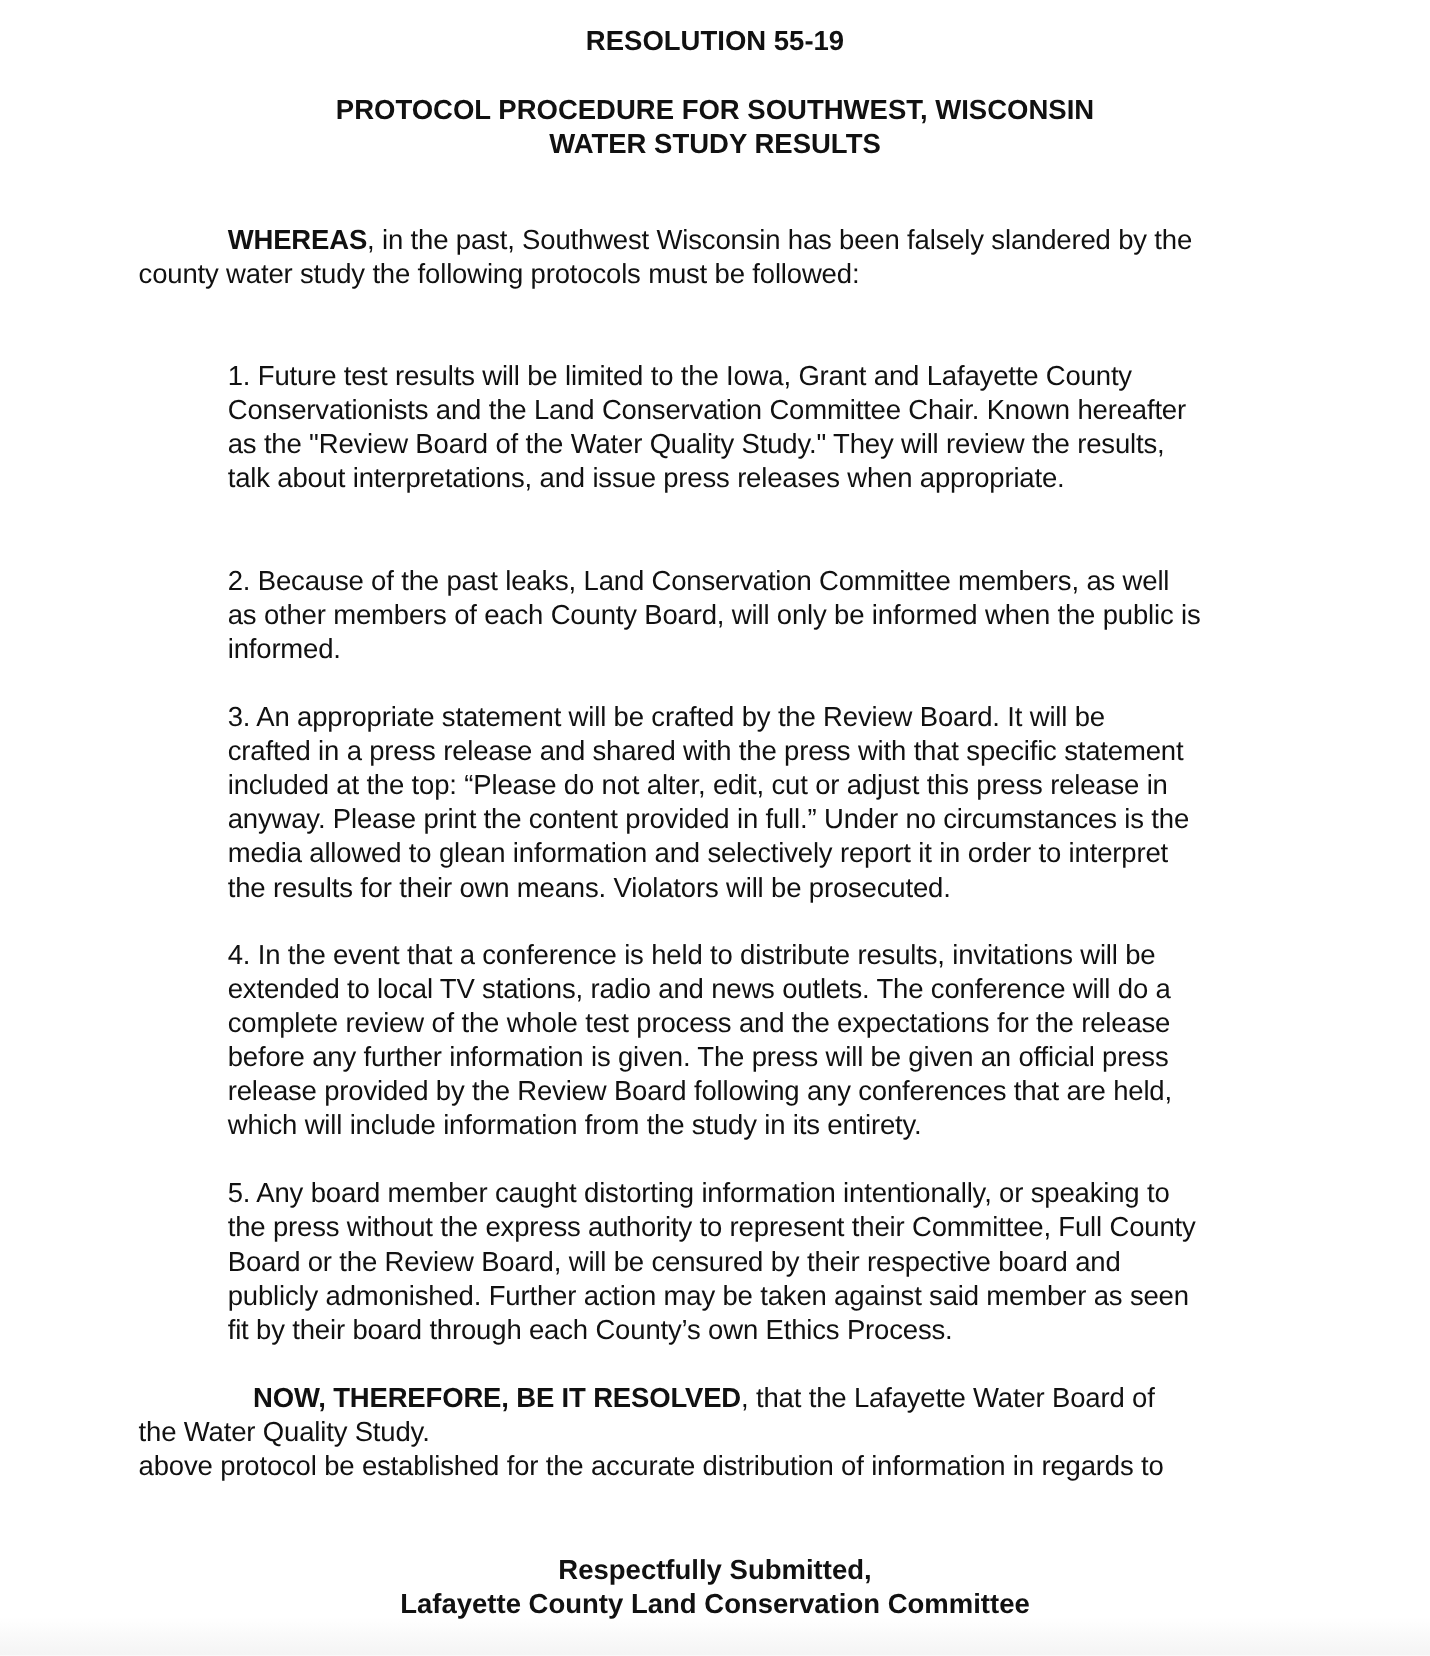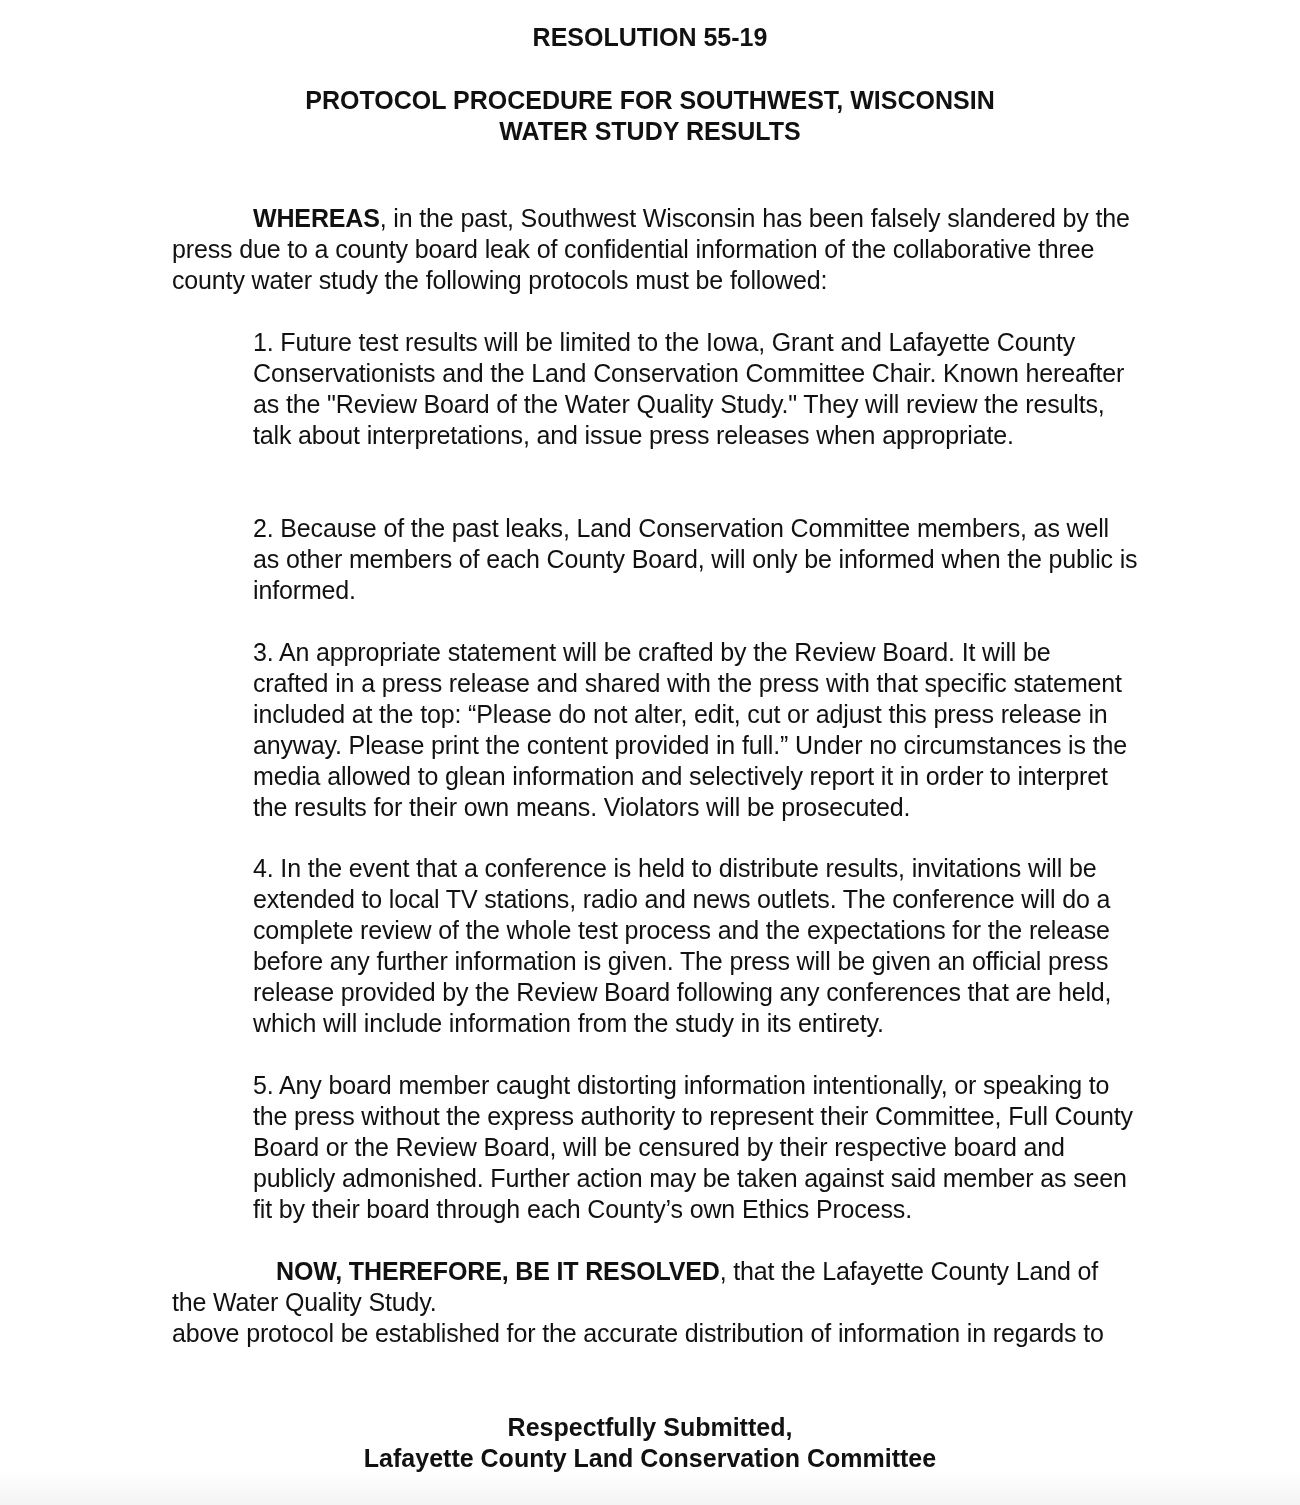--- a/index.html
+++ b/index.html
@@ -33,21 +33,20 @@
       white-space: nowrap;
     }
     .title { top: 22px; }
     .subtitle { top: 85px; }
     .block {
       position: absolute;
       font-size: 25px;
       line-height: 31px;
       white-space: nowrap;
       letter-spacing: -0.15px;
-      margin-left: 46px;
     }
     .block .line { display: block; height: 31px; }
     .whereas { left: 126px; top: 203px; }
     .whereas .first { padding-left: 81px; }
     .item { left: 207px; }
     .item1 { top: 327px; }
     .item2 { top: 513px; }
     .item3 { top: 637px; }
     .item4 { top: 853px; }
     .item5 { top: 1070px; }
@@ -63,21 +62,20 @@
 
   <div class="center title">RESOLUTION 55-19</div>
 
   <div class="center subtitle">
     <div>PROTOCOL PROCEDURE FOR SOUTHWEST, WISCONSIN</div>
     <div>WATER STUDY RESULTS</div>
   </div>
 
   <div class="block whereas">
     <span class="line first"><b>WHEREAS</b><span>, in the past, Southwest Wisconsin has been falsely slandered by the</span></span>
-    <span class="line">press due to a county board leak of confidential information of the collaborative three</span>
     <span class="line">county water study the following protocols must be followed:</span>
   </div>
 
   <div class="block item item1">
     <span class="line">1.  Future test results will be limited to the Iowa, Grant and Lafayette County</span>
     <span class="line">Conservationists and the Land Conservation Committee Chair.  Known hereafter</span>
     <span class="line">as the "Review Board of the Water Quality Study." They will review the results,</span>
     <span class="line">talk about interpretations, and issue press releases when appropriate.</span>
   </div>
 
@@ -107,21 +105,21 @@
 
   <div class="block item item5">
     <span class="line">5.   Any board member caught distorting information intentionally, or speaking to</span>
     <span class="line">the press without the express authority to represent their Committee, Full County</span>
     <span class="line">Board or the Review Board, will be censured by their respective board and</span>
     <span class="line">publicly admonished. Further action may be taken against said member as seen</span>
     <span class="line">fit by their board through each County’s own Ethics Process.</span>
   </div>
 
   <div class="block resolved">
-    <span class="line first"><b>NOW, THEREFORE, BE IT RESOLVED</b><span>, that the Lafayette County Land of</span></span>
+    <span class="line first"><b>NOW, THEREFORE, BE IT RESOLVED</b><span>, that the Lafayette Water Board of</span></span>
     <span class="line">the Water Quality Study.</span>
     <span class="line">above protocol be established for the accurate distribution of information in regards to</span>
   </div>
 
   <div class="center signoff">
     <div>Respectfully Submitted,</div>
     <div>Lafayette County Land Conservation Committee</div>
   </div>
 
 </div>

